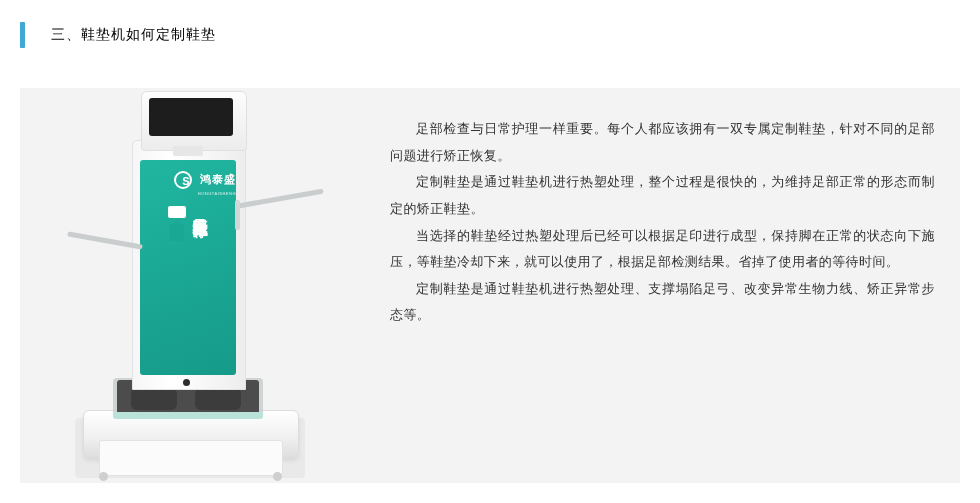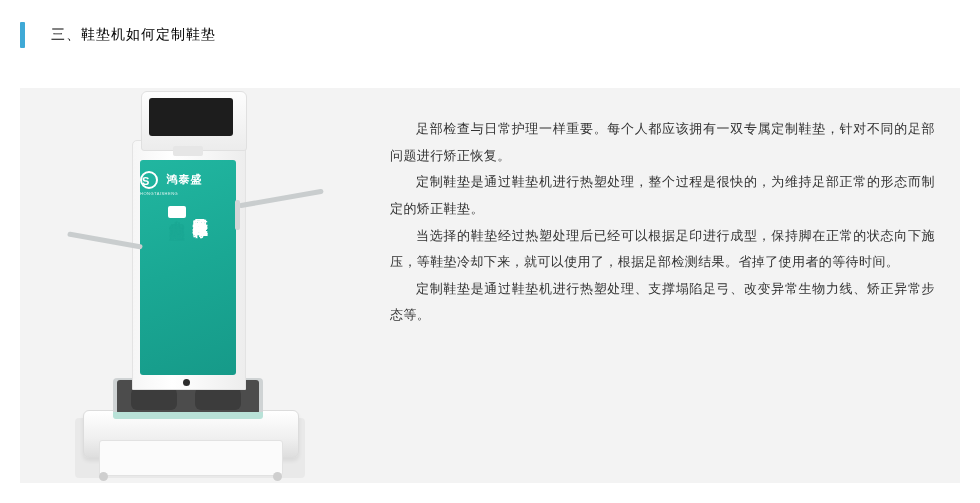--- a/index.html
+++ b/index.html
@@ -164,21 +164,21 @@
     height: 215px;
     background: linear-gradient(160deg,#21b6a0 0%, #1aa894 50%, #169a89 100%);
     border-radius: 3px;
     overflow: hidden;
   }
   .poster-logo {
     position: absolute;
     top: 10px;
     left: 0;
     width: 100%;
-    text-align: left;
+    text-align: right;
     color: #ffffff;
   }
   .poster-logo .mark {
     display: inline-block;
     width: 18px;
     height: 18px;
     border: 2px solid #ffffff;
     border-radius: 50%;
     line-height: 16px;
     font-size: 11px;

